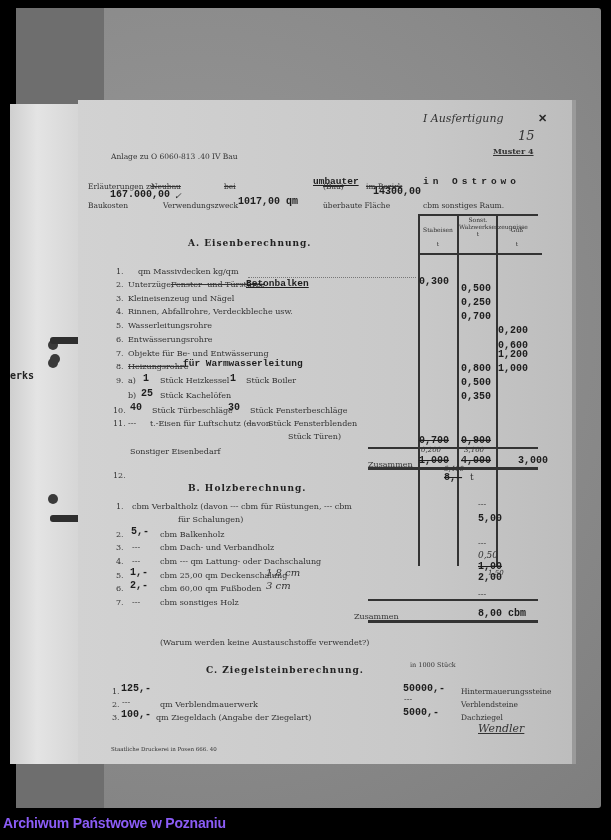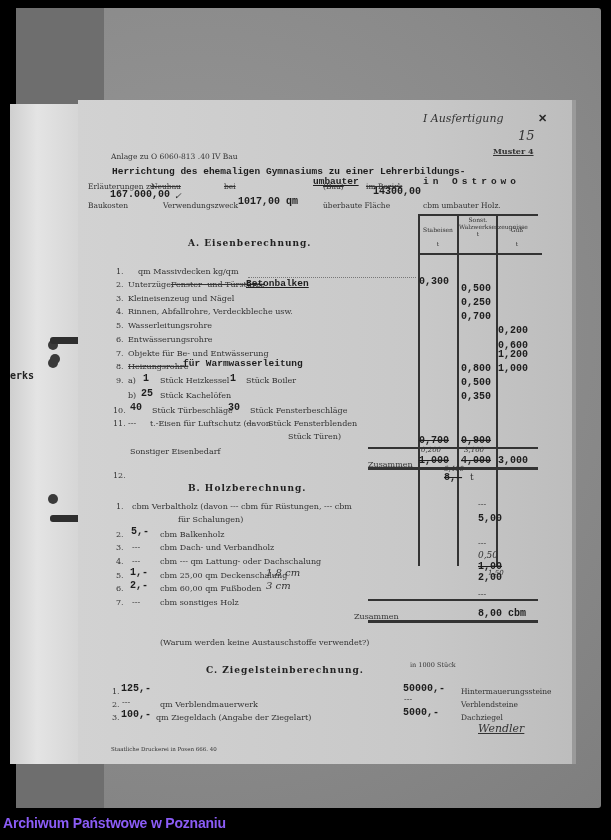--- a/index.html
+++ b/index.html
@@ -50,38 +50,37 @@
 <div class="hole" style="left:93px;top:353px;"></div>
 <div class="hole" style="left:93px;top:489px;"></div>
 
 <div class="paper">
 
   <span class="t hand" style="left:345px;top:12px;font-size:11px;">I Ausfertigung</span>
   <span class="t" style="left:460px;top:12px;font-size:11px;font-weight:bold;">✕</span>
   <span class="t hand" style="left:440px;top:28px;font-size:13px;">15</span>
   <span class="t fr u" style="left:415px;top:46px;font-weight:bold;font-size:8px;">Muster 4</span>
   <span class="t fr" style="left:33px;top:52px;font-size:7.5px;">Anlage zu O   6060-813   .40 IV Bau</span>
-  <span class="t tw" style="left:34px;top:66px;font-size:9.5px;">Herrichtung des ehemaligen Gymnasiums zu einer Lehrerbildungs-</span>
   <span class="t tw u" style="left:235px;top:76px;font-size:9.5px;">umbauter</span>
   <span class="t tw" style="left:345px;top:76px;font-size:9.5px;letter-spacing:4px;">in Ostrowo</span>
 
   <span class="t fr" style="left:10px;top:82px;font-size:7.5px;">Erläuterungen zu</span>
   <span class="t fr strike" style="left:73px;top:82px;font-size:7.5px;">Neubau</span>
   <span class="t fr strike" style="left:146px;top:82px;font-size:7.5px;">bei</span>
   <span class="t fr strike" style="left:207px;top:82px;font-size:7.5px;padding-left:38px;">(Bau)</span>
   <span class="t fr strike" style="left:288px;top:82px;font-size:7.5px;">im Bezirk</span>
 
   <span class="t tw" style="left:32px;top:89px;font-size:10px;">167.000,00</span>
   <span class="t check" style="left:96px;top:91px;">✓</span>
   <span class="t tw" style="left:295px;top:86px;font-size:10px;">14300,00</span>
   <span class="t fr" style="left:10px;top:101px;font-size:7.5px;">Baukosten</span>
   <span class="t fr" style="left:85px;top:101px;font-size:7.5px;">Verwendungszweck</span>
   <span class="t tw" style="left:160px;top:96px;font-size:10px;">1017,00 qm</span>
   <span class="t fr" style="left:245px;top:101px;font-size:7.5px;">überbaute Fläche</span>
-  <span class="t fr" style="left:345px;top:101px;font-size:7.5px;">cbm umbauter Holz.</span>
+  <span class="t fr" style="left:345px;top:101px;font-size:7.5px;">cbm sonstiges Raum.</span>
 
   <div class="hline" style="left:340px;top:114px;width:120px;"></div>
   <div class="hline" style="left:340px;top:153px;width:124px;"></div>
   <div class="vline" style="left:340px;top:114px;height:352px;"></div>
   <div class="vline" style="left:379px;top:114px;height:352px;"></div>
   <div class="vline" style="left:418px;top:114px;height:352px;"></div>
   <div class="colhdr" style="left:341px;top:126px;width:38px;"><span>Stabeisen</span><br><br><span>t</span></div>
   <div class="colhdr" style="left:381px;top:116px;width:38px;"><span>Sonst. Walzwerkserzeugnisse</span><br><span>t</span></div>
   <div class="colhdr" style="left:420px;top:126px;width:38px;"><span>Guß</span><br><br><span>t</span></div>
 
@@ -154,21 +153,21 @@
   <span class="t fr" style="left:52px;top:347px;">Sonstiger Eisenbedarf</span>
   <span class="num strike" style="left:341px;top:335px;">0,700</span>
   <span class="num strike" style="left:383px;top:335px;">0,900</span>
 
   <div class="hline" style="left:290px;top:347px;width:170px;"></div>
   <span class="t hand" style="left:343px;top:346px;font-size:7px;">0,200</span>
   <span class="t hand" style="left:386px;top:346px;font-size:7px;">3,100</span>
   <span class="t fr" style="left:290px;top:360px;">Zusammen</span>
   <span class="num strike" style="left:341px;top:355px;">1,000</span>
   <span class="num strike" style="left:383px;top:355px;">4,000</span>
-  <span class="num" style="left:420px;top:355px;">3,000</span>
+  <span class="num" style="left:420px;top:355px;padding-left:20px;">3,000</span>
   <div class="hline" style="left:290px;top:367px;width:170px;height:2.5px;"></div>
   <span class="t hand" style="left:366px;top:365px;font-size:7px;">6,400</span>
   <span class="num strike" style="left:366px;top:372px;">8,—</span>
   <span class="t fr" style="left:392px;top:372px;font-size:9px;">t</span>
 
   <span class="t sec" style="left:110px;top:383px;">B. Holzberechnung.</span>
 
   <span class="t fr" style="left:38px;top:402px;">1.</span>
   <span class="t fr" style="left:54px;top:402px;">cbm Verbaltholz (davon --- cbm für Rüstungen, --- cbm</span>
   <span class="t fr" style="left:400px;top:400px;">---</span>

